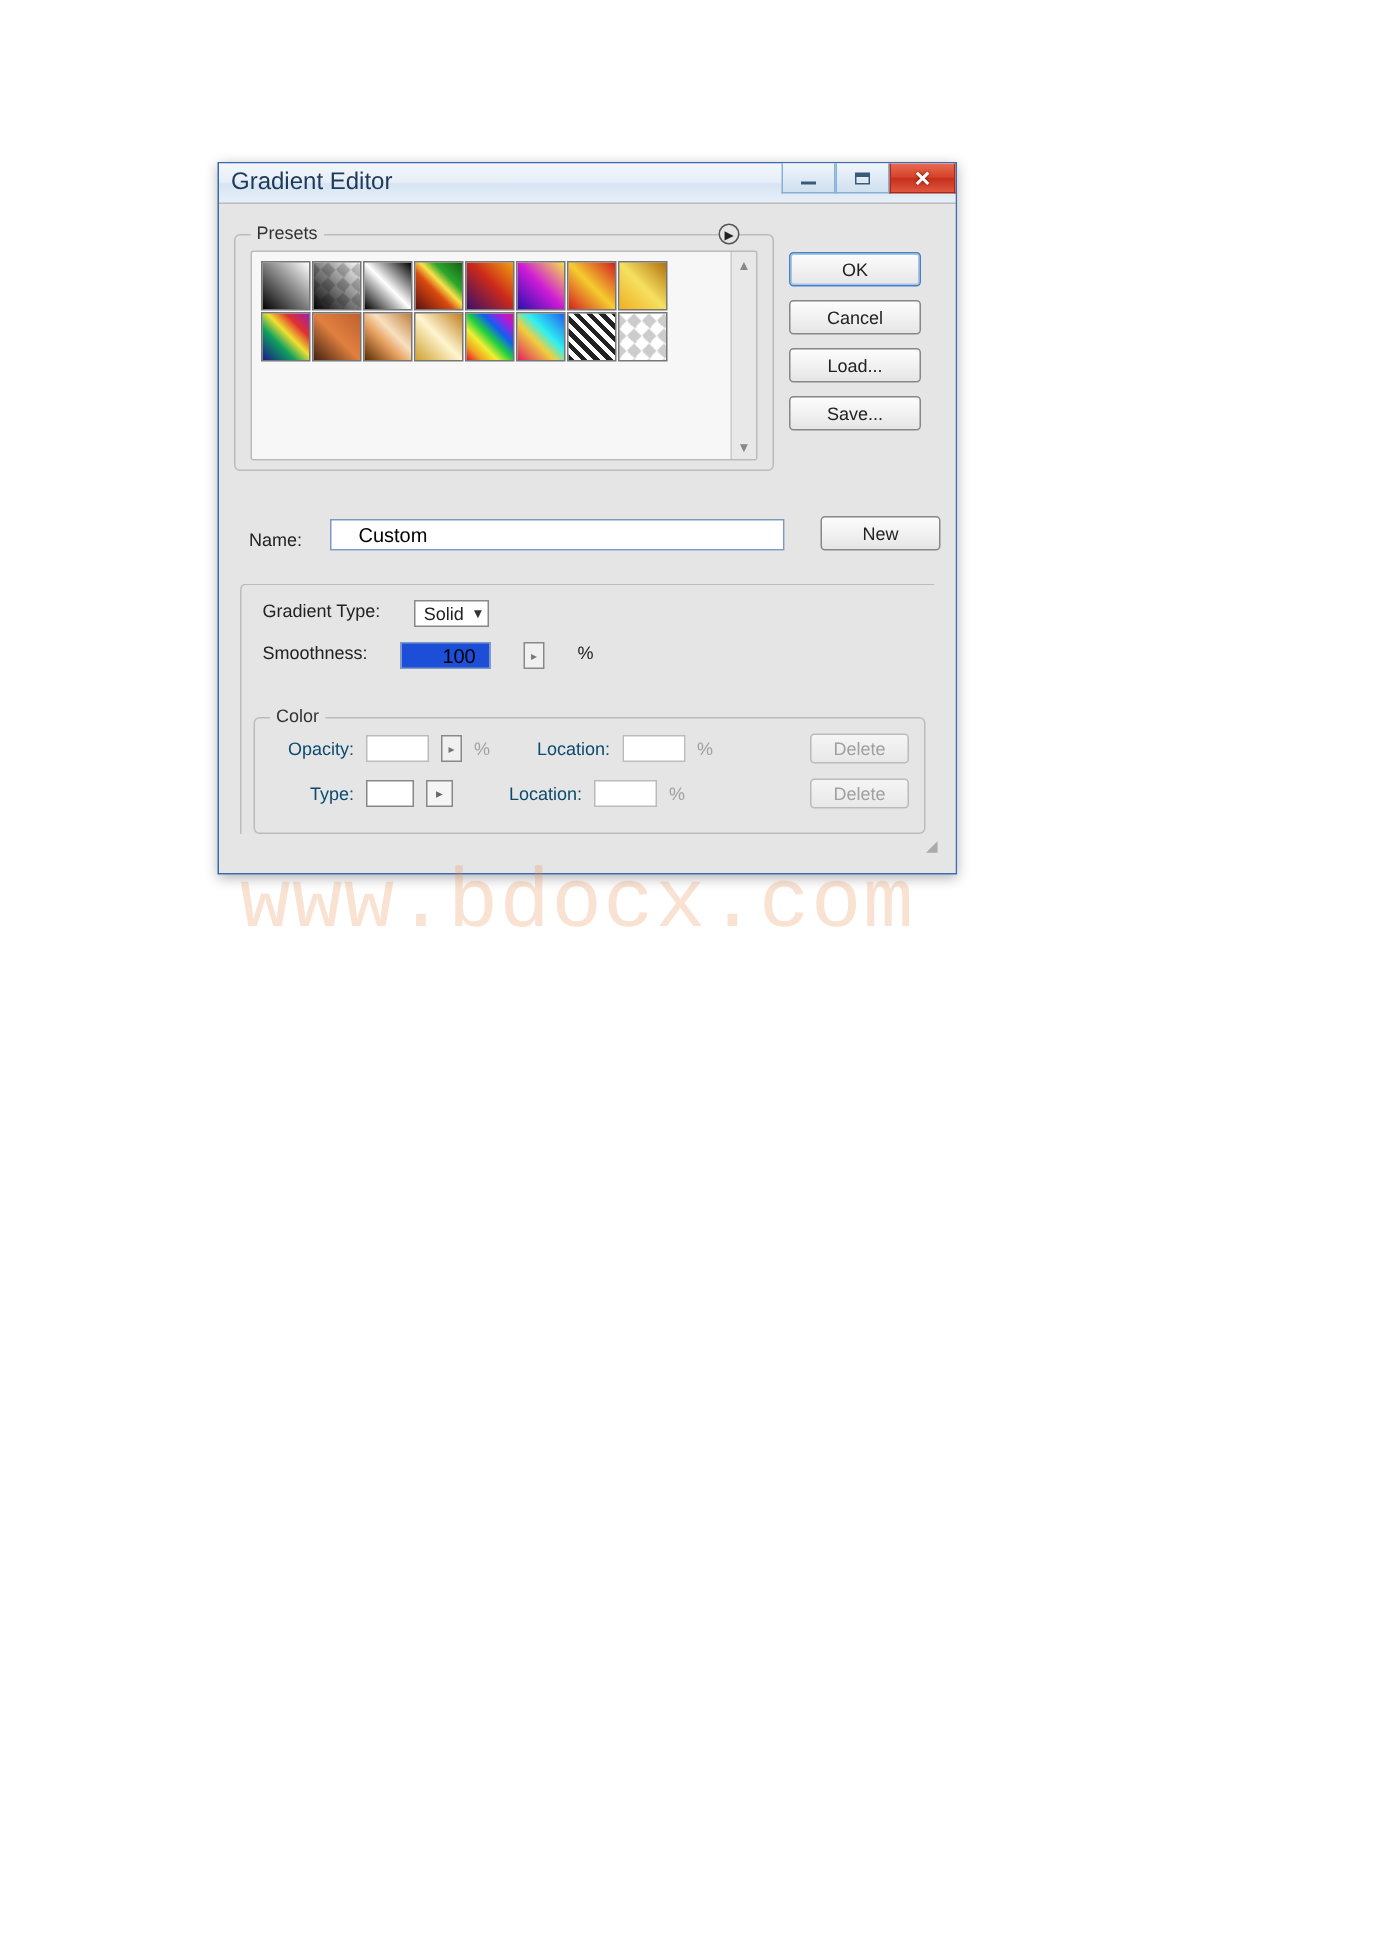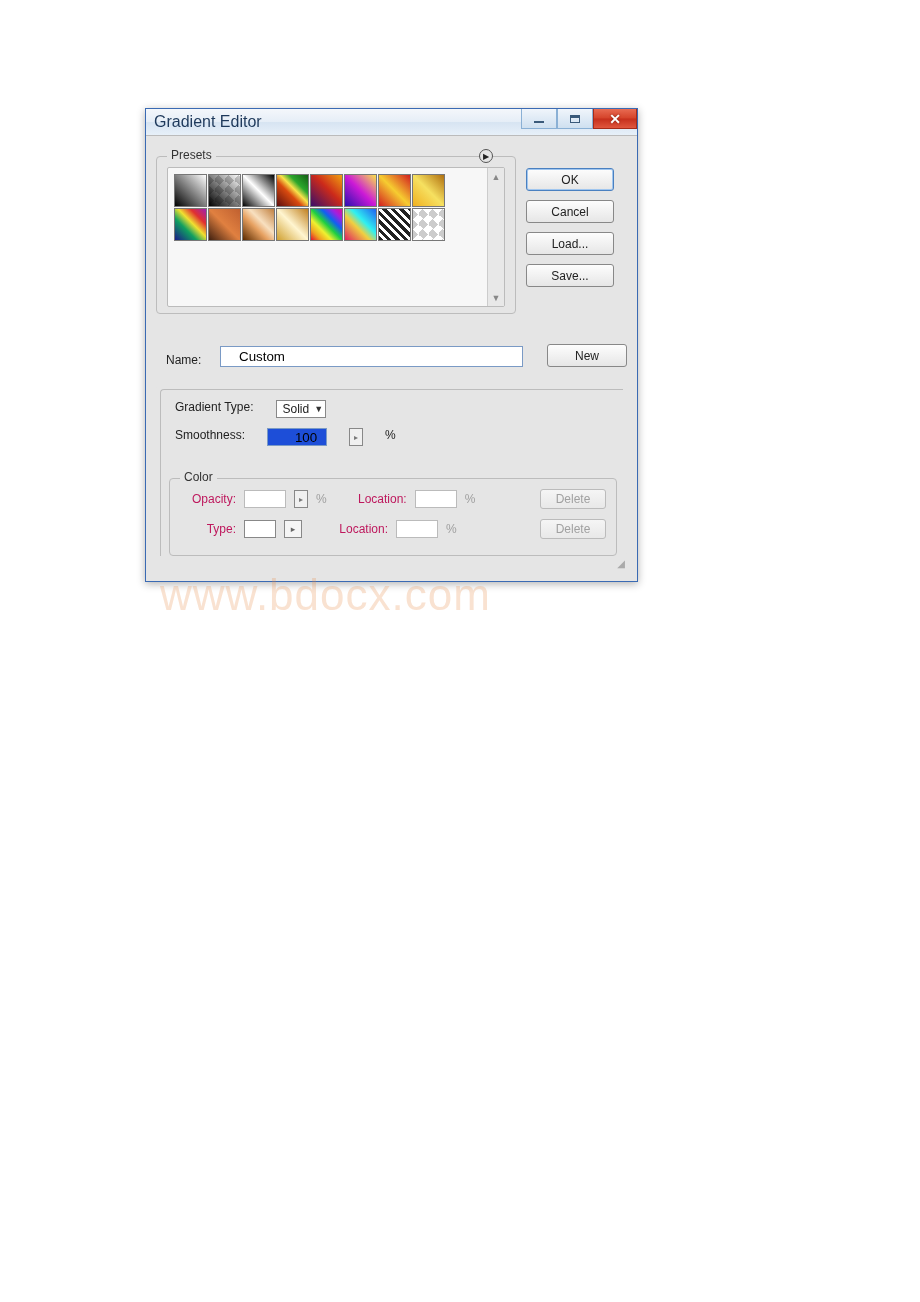--- a/index.html
+++ b/index.html
@@ -325,21 +325,21 @@
     margin-top: 32px;
   }
   .stops-row {
     display: flex;
     align-items: center;
     gap: 8px;
     margin-bottom: 10px;
     padding-left: 4px;
   }
   .stops-row .lbl {
-    color: #be185d;
+    color: #0c4a6e;
     text-align: right;
     width: 52px;
   }
   .stops-row .lbl.sm { width: 52px; }
   .input-dis {
     height: 18px;
     border: 1px solid #bbb;
     background: #fff;
     width: 42px;
   }
@@ -378,26 +378,26 @@
     justify-content: flex-end;
     padding: 2px 2px;
     color: #aaa;
     font-size: 10px;
   }
 
   .watermark {
     position: absolute;
     left: 160px;
     top: 570px;
-    font-size: 44px;
+    font-size: 56px;
     font-weight: 300;
     color: rgba(230,140,70,0.25);
     letter-spacing: 1px;
     pointer-events: none;
-    font-family: Liberation Sans, sans-serif;
+    font-family: Liberation Mono, monospace;
   }
 
   .caption {
     margin-top: 22px;
     font-size: 21px;
     font-family: "SimSun", "Songti SC", serif;
     color: #000;
   }
 </style>
 </head>

